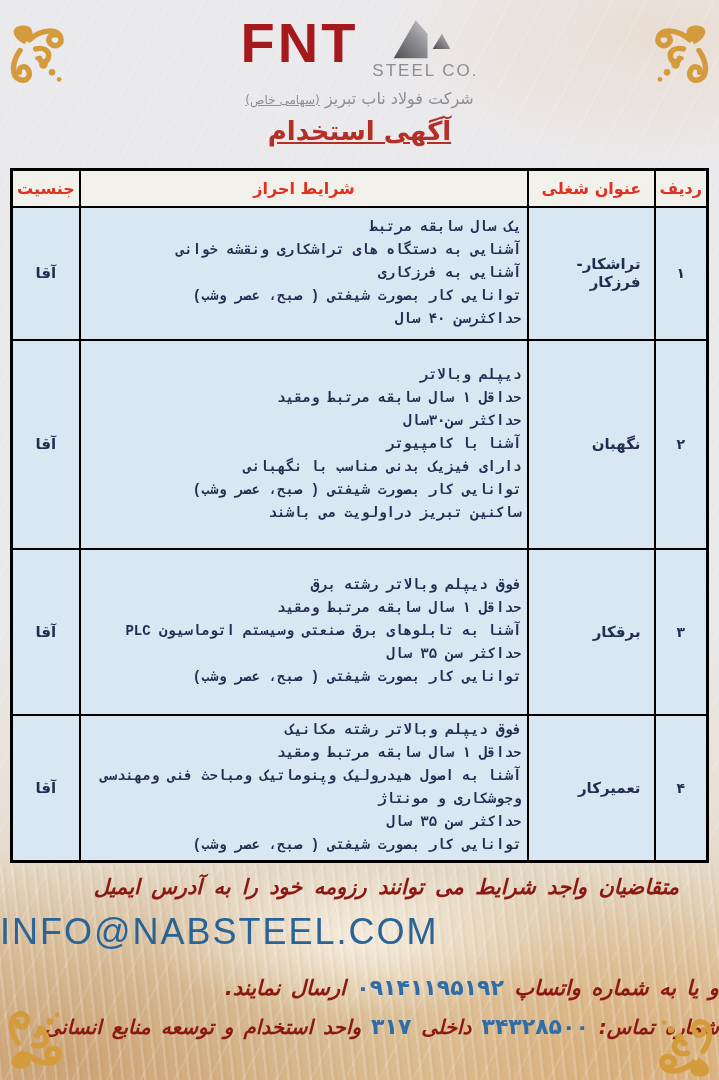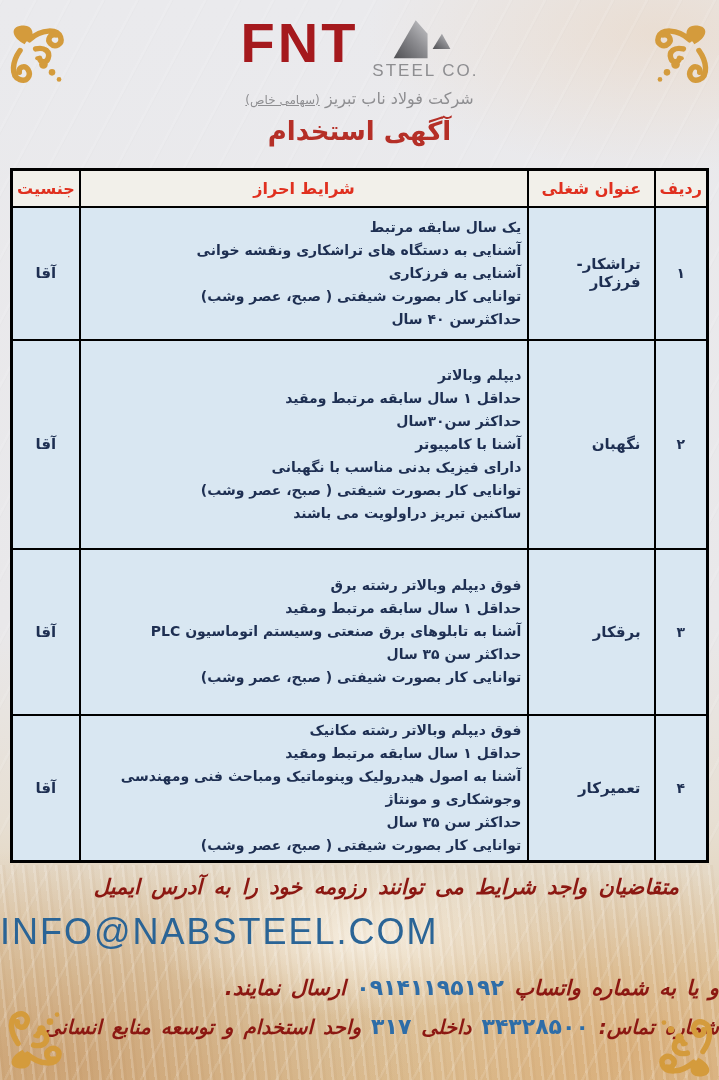--- a/index.html
+++ b/index.html
@@ -38,40 +38,40 @@
   .brand{position:absolute; top:12px; left:0; width:100%; text-align:center; z-index:2;}
   .logo-row{display:flex; justify-content:center; align-items:flex-start; gap:14px;}
   .fnt-text{
     font-family:"Liberation Sans", sans-serif; font-weight:bold; font-size:56px; line-height:62px;
     letter-spacing:3px; color:var(--brand-red);
   }
   .logo-right{display:flex; flex-direction:column; align-items:center; padding-top:4px;}
   .steelco{font-family:"Liberation Sans", sans-serif; color:var(--brand-gray); font-size:17px; letter-spacing:2px; margin-top:1px;text-align:right;}
   .company-line{direction:rtl; color:var(--brand-gray); font-size:16px; margin-top:8px; letter-spacing:0.5px;}
   .company-type{font-size:12px;text-decoration:underline;}
-  .ad-title{direction:rtl; color:var(--title-red); font-weight:bold; font-size:26px; margin-top:8px;}
+  .ad-title{direction:rtl; color:var(--title-red); font-weight:bold; font-size:26px; margin-top:8px;text-decoration:underline;}
 
   
   table.jobs{
     position:absolute; top:168px; left:10px; width:699px; z-index:2;
     border-collapse:collapse; direction:rtl;
     font-family:"DejaVu Sans", sans-serif;
   }
   table.jobs th, table.jobs td{border:2px solid #000;}
   table.jobs{border:3px solid #000;}
   thead tr{height:37px;}
   thead th{background:var(--th-bg); color:var(--th-red); font-size:16px; font-weight:bold; padding:2px 4px;}
   tbody td{background:var(--cell-blue); color:var(--navy); font-weight:bold; vertical-align:middle;}
   tbody tr:nth-child(1){height:133px;}
   tbody tr:nth-child(2){height:209px;}
   tbody tr:nth-child(3){height:166px;}
   tbody tr:nth-child(4){height:147px;}
   td.c-num{text-align:center; font-size:14px; width:42px;}
   td.c-job{text-align:right; font-size:15px; padding:0 13px;}
-  td.c-req{text-align:right; font-size:14px; padding:2px 6px; line-height:23px;}
+  td.c-req{text-align:right; font-size:14px; padding:2px 6px; line-height:23px;font-family:Liberation Mono, monospace;}
   td.c-gender{text-align:center; font-size:15px;}
   .req-line{white-space:normal;}
 
   
   .footer{position:absolute; top:872px; left:0; width:100%; z-index:2;}
   .resume-line{
     direction:rtl; color:var(--maroon); font-weight:bold; font-style:italic;
     font-size:21px; line-height:30px; word-spacing:4px; padding:0 40px;
   }
   .email-line{

